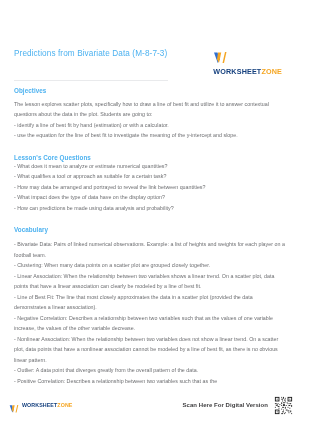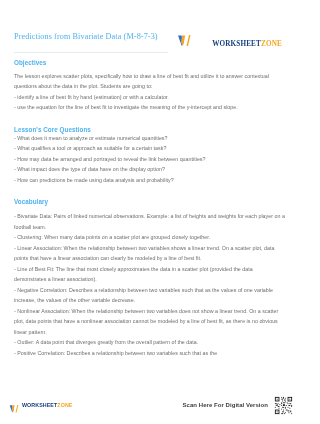--- a/index.html
+++ b/index.html
@@ -23,38 +23,38 @@
     padding: 0 14px;
     position: relative;
     background: #fff;
   }
 
   
   .header {
     display: flex;
     align-items: flex-start;
     justify-content: space-between;
-    padding-top: 31px;
-    font-family: Liberation Serif, serif;
+    padding-top: 48px;
   }
   .doc-title {
     color: #4db2f0;
     font-size: 8.2px;
     line-height: 1.38;
     font-weight: 400;
     letter-spacing: 0.1px;
     max-width: 160px;
     margin: 0;
   }
   .brand {
     display: flex;
-    align-items: flex-end;
-    gap: 19px;
+    align-items: flex-start;
+    gap: 2px;
     padding-top: 3px;
     padding-right: 4px;
+    flex-direction: column;
   }
   .brand-mark {
     width: 16px;
     height: 14px;
     flex: 0 0 auto;
   }
   .brand-text {
     font-size: 7.2px;
     font-weight: bold;
     letter-spacing: 0.15px;

